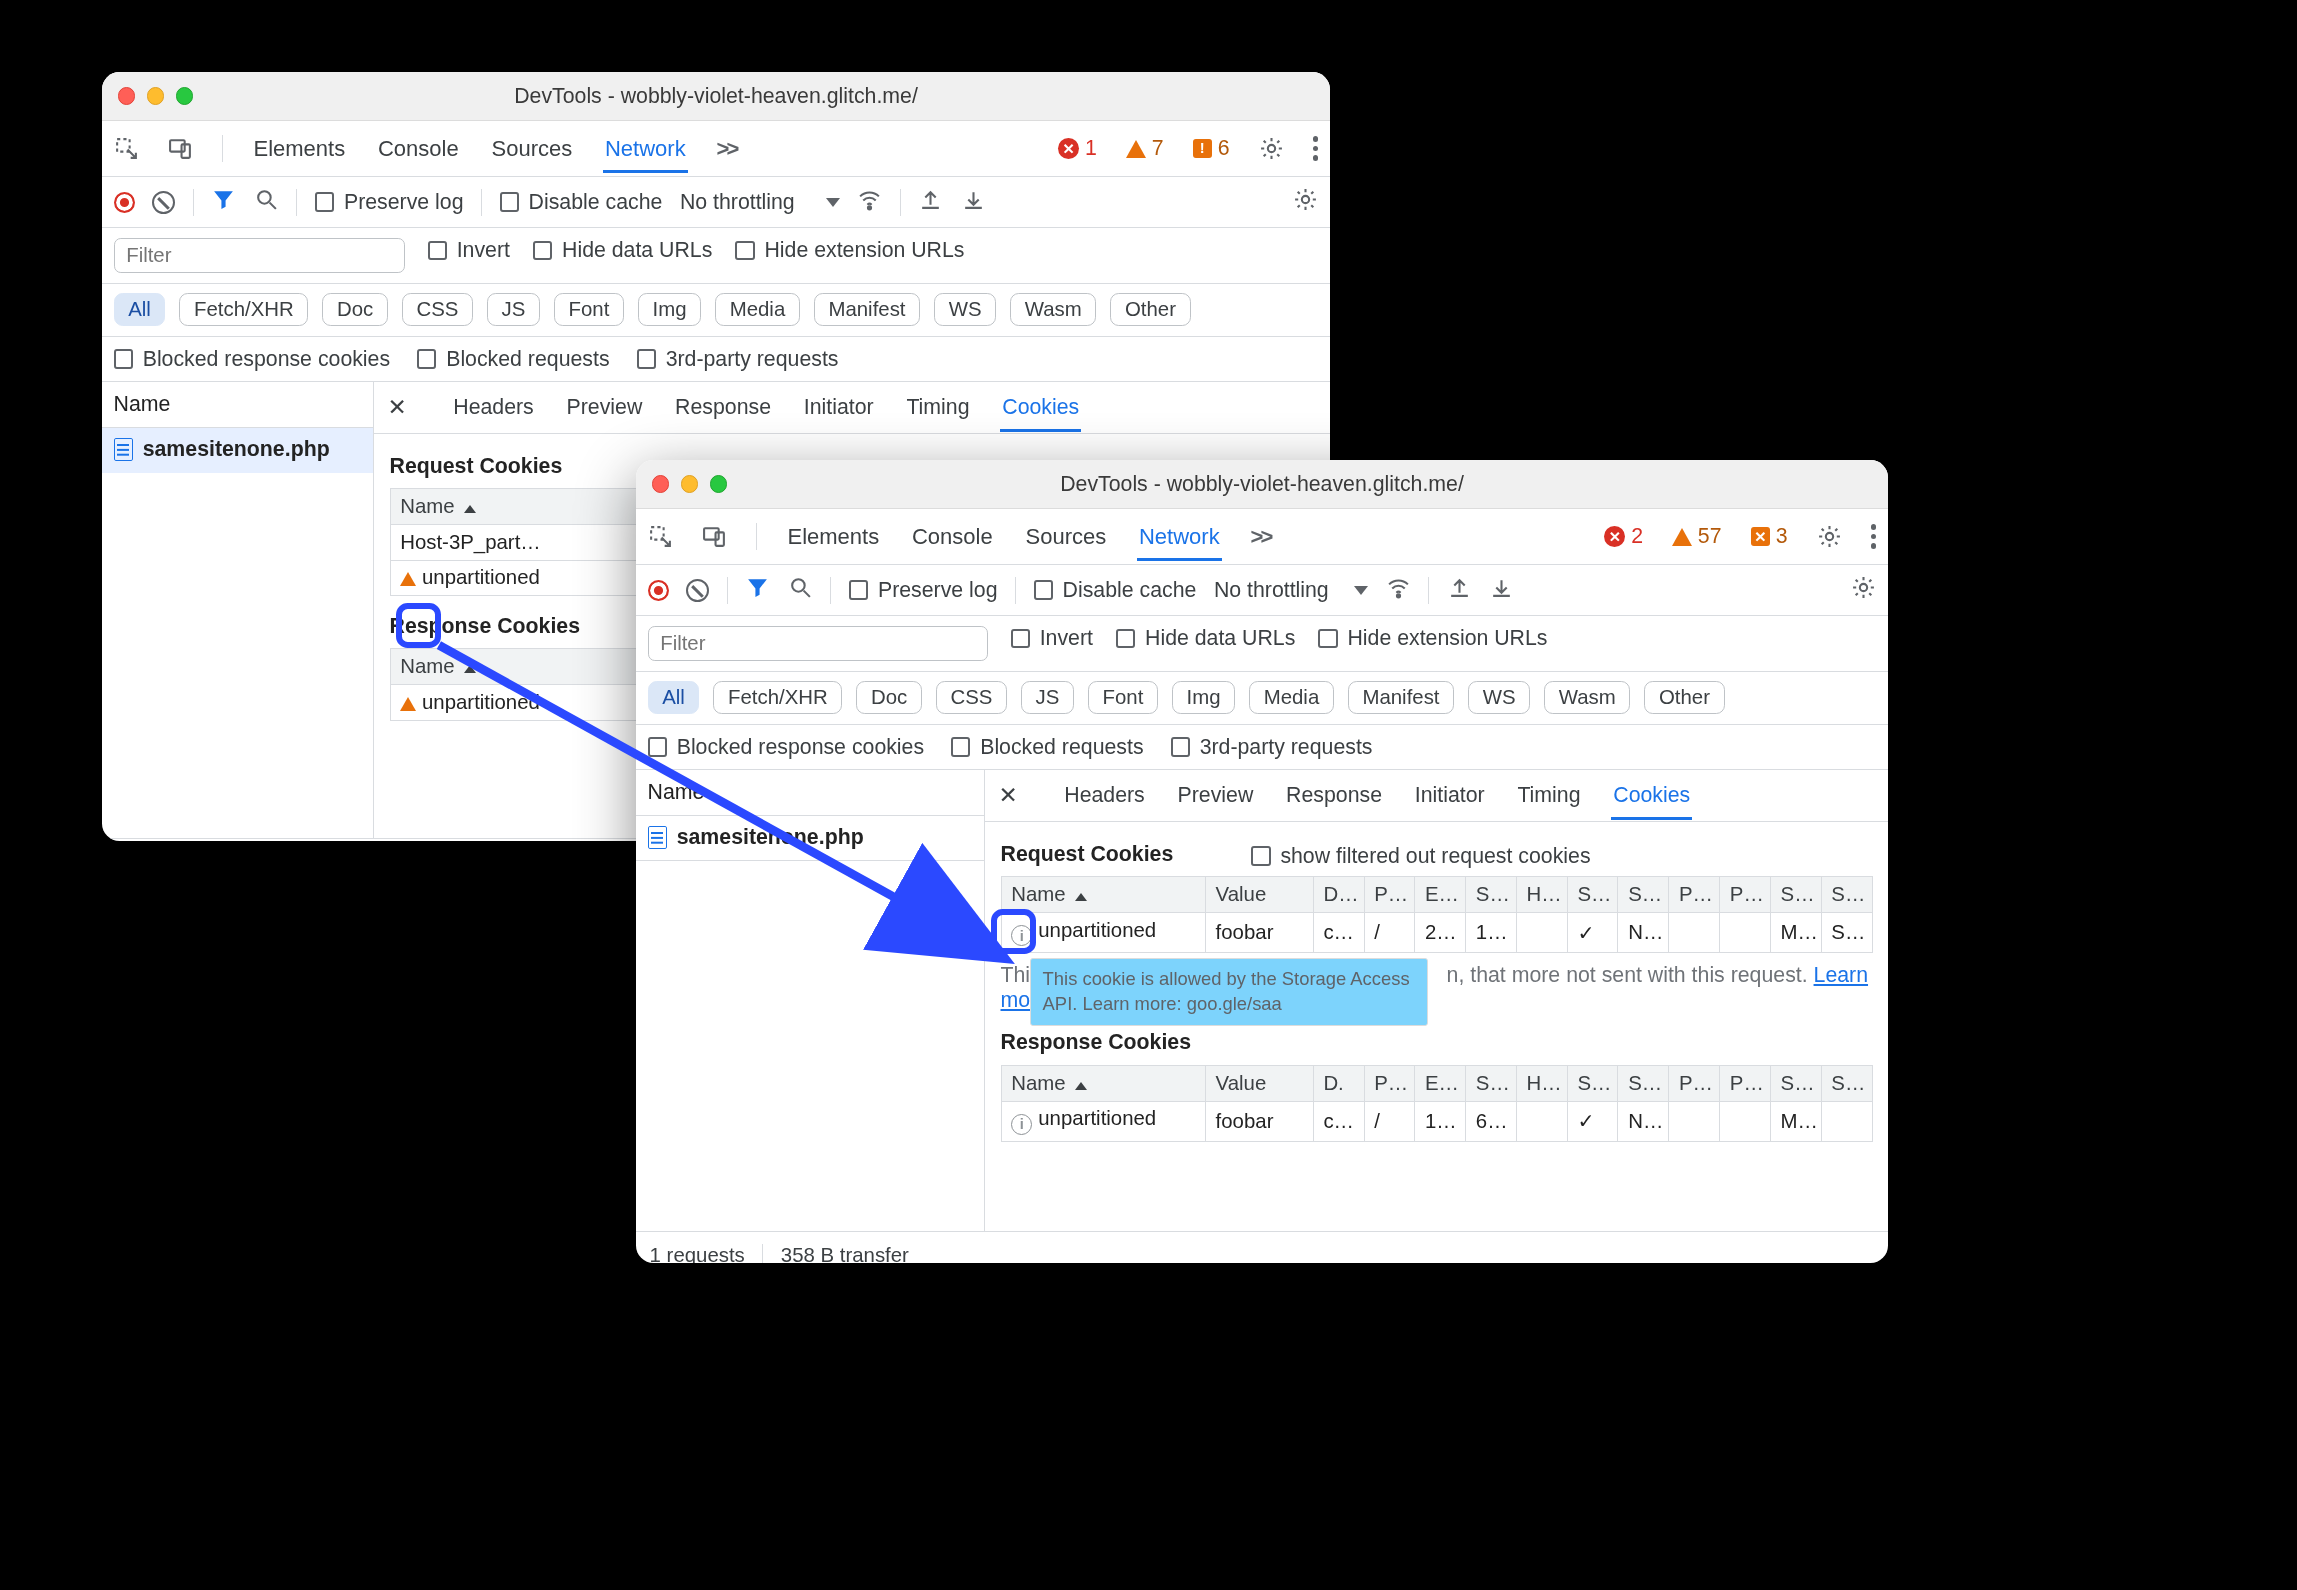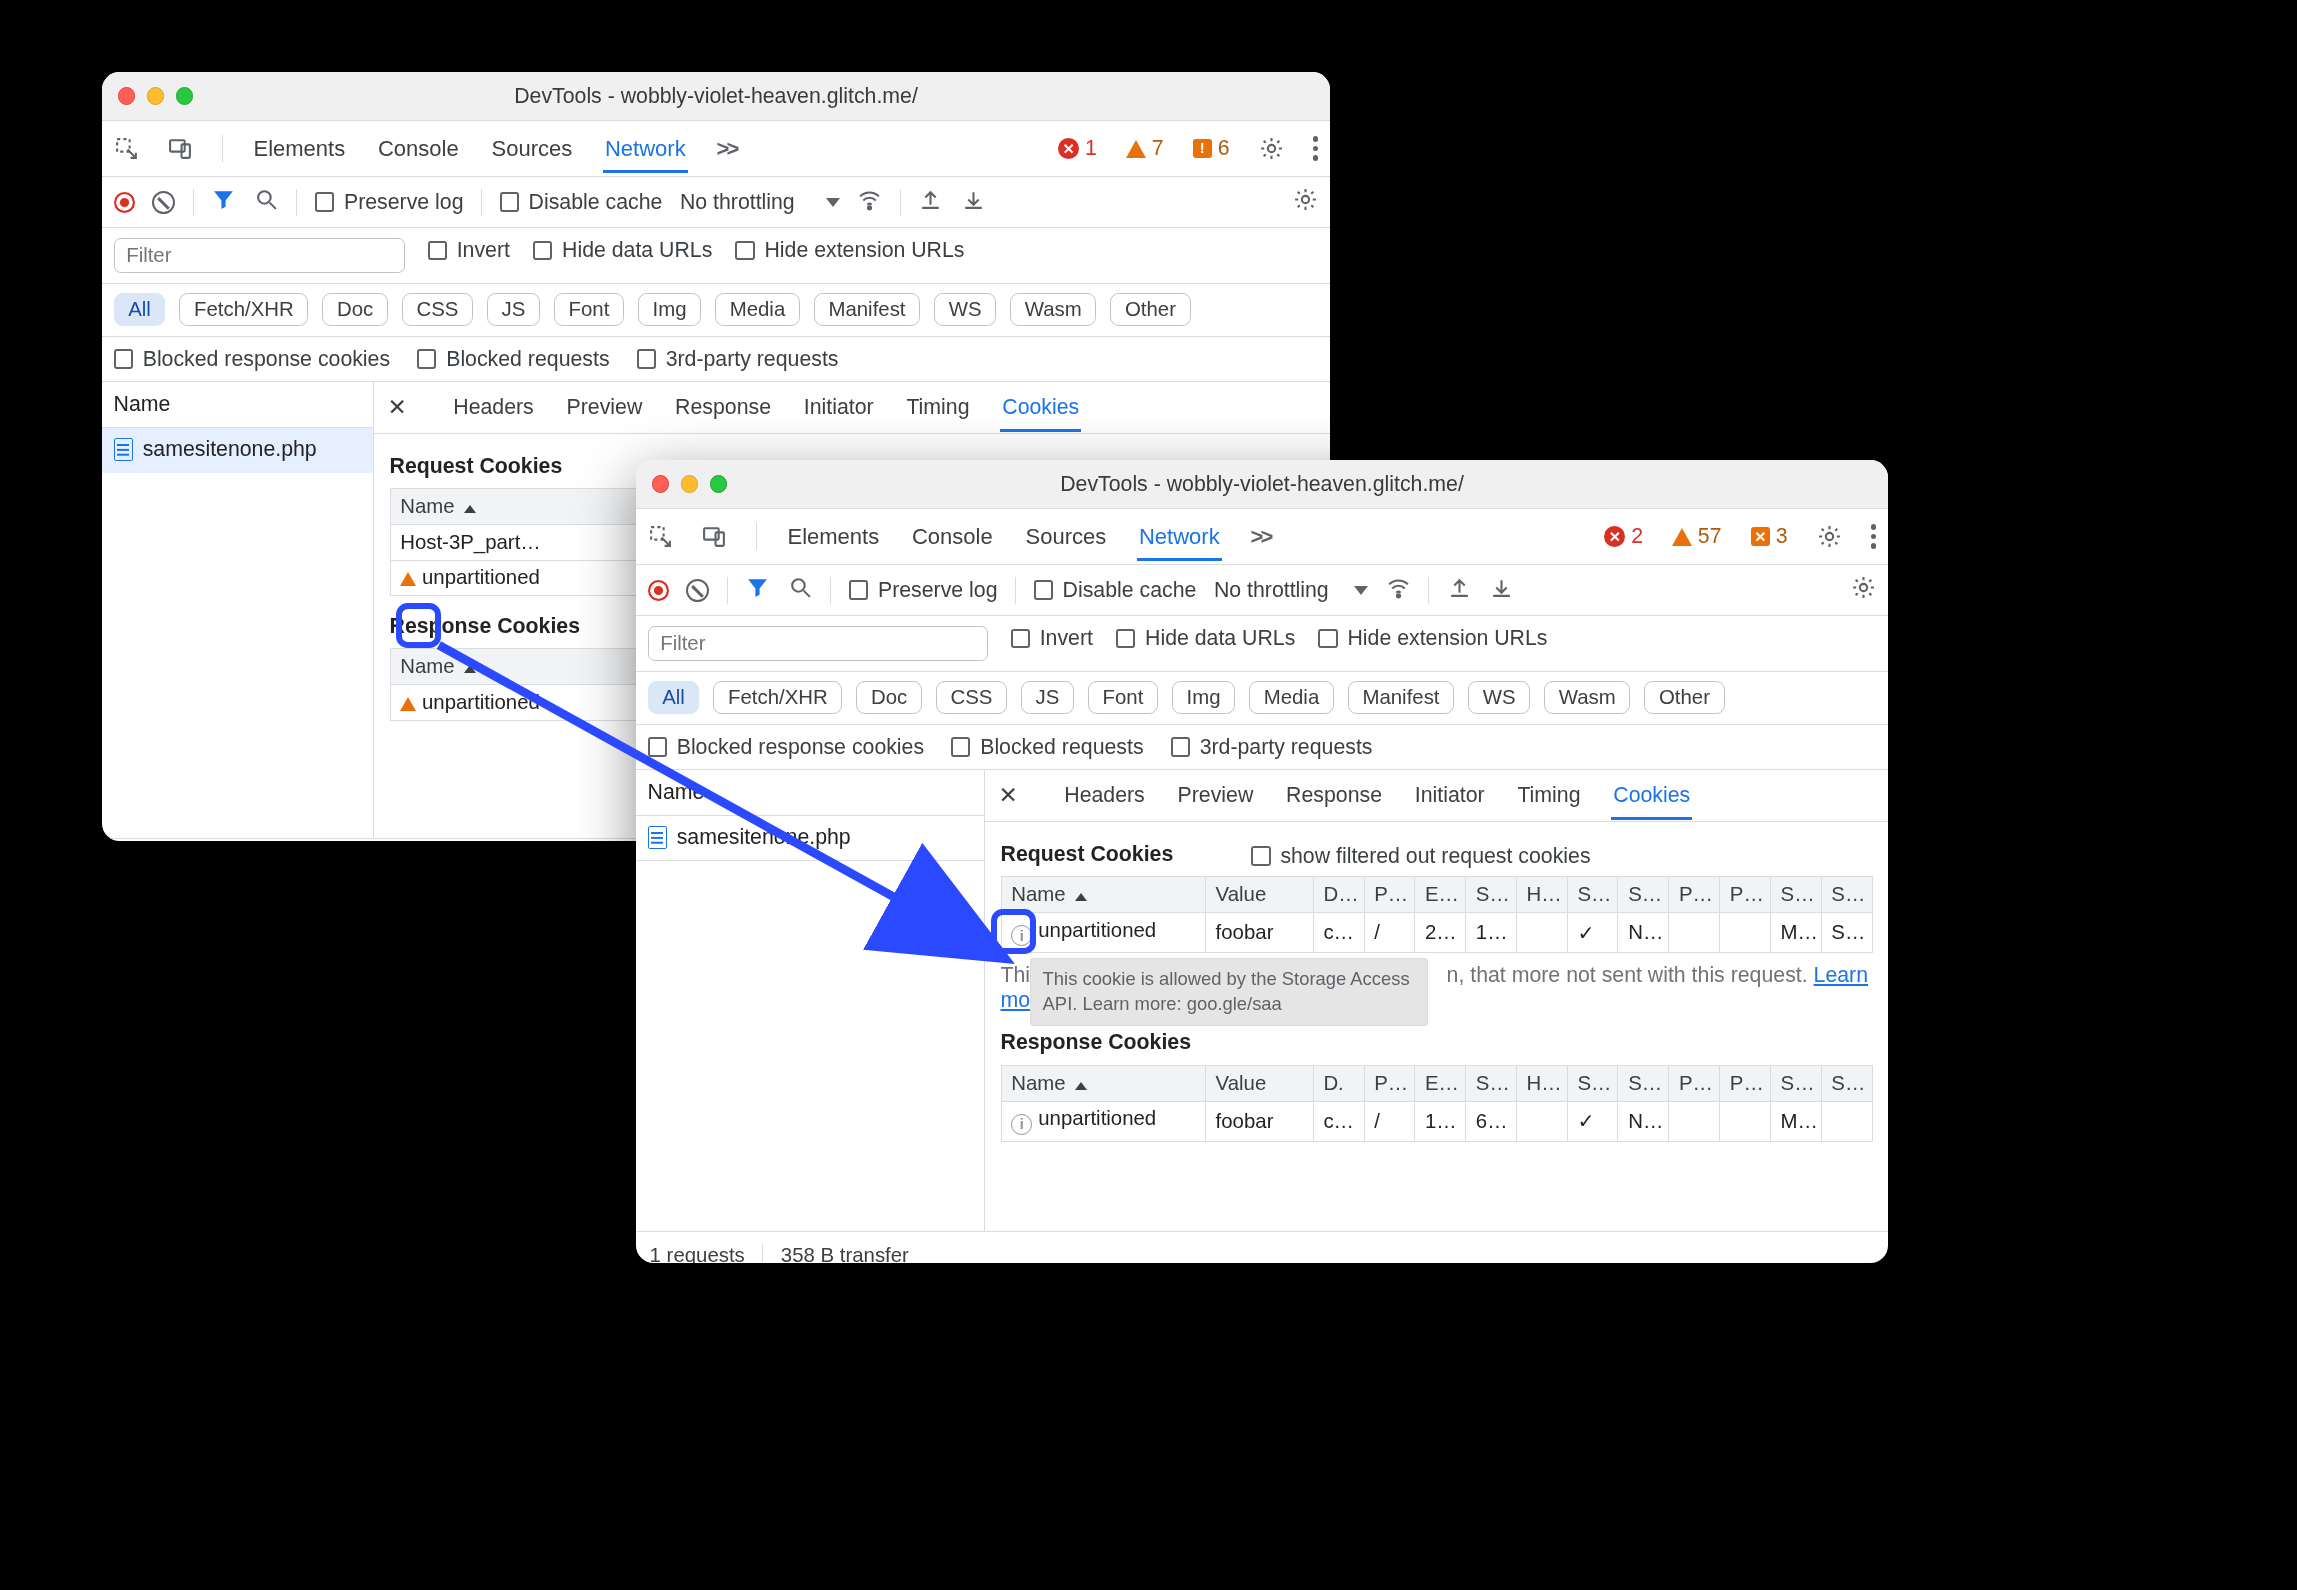--- a/index.html
+++ b/index.html
@@ -106,21 +106,21 @@
   .checksrow { display:flex; gap:27px; padding:9.7px 11.6px; font-size:21.3px; border-bottom:1px solid var(--border);}
 
   
   .body { display:flex; height: calc(100% - 49px - 56px - 56px - 54px - 54px - 54px - 47px); }
   .w1 .body { height: 456px; }
   .w2 .body { height: 461px; }
 
   .col-left { width: 272px; min-width:272px; border-right:1px solid var(--border); overflow:hidden; display:flex; flex-direction:column; }
   .w2 .col-left { width: 349px; min-width:349px; }
   .col-left .hdr { padding:9.7px 11.6px; font-size:21.3px; border-bottom:1px solid var(--border);}
-  .file { display:flex; align-items:center; gap:9.7px; padding:9.7px 11.6px; font-size:21.3px; background:#e6efff; border-bottom:1px solid #e6efff;}
+  .file { display:flex; align-items:center; gap:9.7px; padding:9.7px 11.6px; font-size:21.3px; background:#e6efff; border-bottom:1px solid #e6efff;font-weight:bold;}
   .file .fico { width:19.4px;height:23px;border:1.9px solid #1a73e8;border-radius:1.9px; position:relative; }
   .file .fico::before{content:"";position:absolute;left:2.9px;right:2.9px;top:4.9px;height:1.9px;background:#1a73e8;box-shadow:0 4.9px 0 #1a73e8, 0 9.7px 0 #1a73e8;}
 
   .col-right { flex:1 1 auto; display:flex; flex-direction:column; overflow:hidden; }
   .subtabs { display:flex; align-items:center; gap:29px; padding:0 13.6px; height:52px; border-bottom:1px solid var(--border); font-size:21.3px;}
   .subtabs .tab { padding:11.6px 1.9px; color:#3c4043; cursor:pointer; }
   .subtabs .tab.active { color:var(--blue); box-shadow: inset 0 -2.9px 0 var(--blue);}
   .x { font-size:23px; color:#3c4043; padding-right:15.5px; cursor:pointer;}
 
   .panel { padding: 13.6px 15.5px; font-size:21.3px; overflow:auto; flex:1 1 auto; position:relative;}
@@ -133,21 +133,21 @@
   table.grid th { background:var(--th-bg); font-weight:400; color:#3c4043; }
   .sort::after{content:"";display:inline-block;margin-left:9.7px;width:0;height:0;border-left:6.8px solid transparent;border-right:6.8px solid transparent;border-bottom:8.7px solid #3c4043;}
 
   .tri-small{display:inline-block;width:0;height:0;border-left:8.7px solid transparent;border-right:8.7px solid transparent;border-bottom:14.6px solid #e8710a;vertical-align:-1.9px;margin-right:5.8px;}
   .info-ico{display:inline-flex;width:21.3px;height:21.3px;border:1.9px solid #8d9296;border-radius:50%;align-items:center;justify-content:center;color:#8d9296;font-size:14.6px;font-weight:700;vertical-align:-3.9px;margin-right:5.8px;}
 
   .note { color:#6f7378; font-size:21.3px; margin:9.7px 0 17.5px;}
   .note a{color:var(--link);text-decoration:underline;cursor:pointer;}
 
   .tooltip {
-    position:absolute; background:#e5e5e5; border:1px solid #dcdcdc; border-radius:2.9px;
+    position:absolute; background:#7dd3fc; border:1px solid #dcdcdc; border-radius:2.9px;
     padding:7.8px 11.6px; color:#5f6368; font-size:18.4px; line-height:1.35;
     z-index:50;
   }
 
   
   .status { height:47px; border-top:1px solid var(--border); display:flex; align-items:center; gap:17.5px; padding:0 13.6px; font-size:20.4px; color:#3c4043;}
   .status .sep{width:1px;height:23px;background:var(--border);}
 
   
   .ring {

